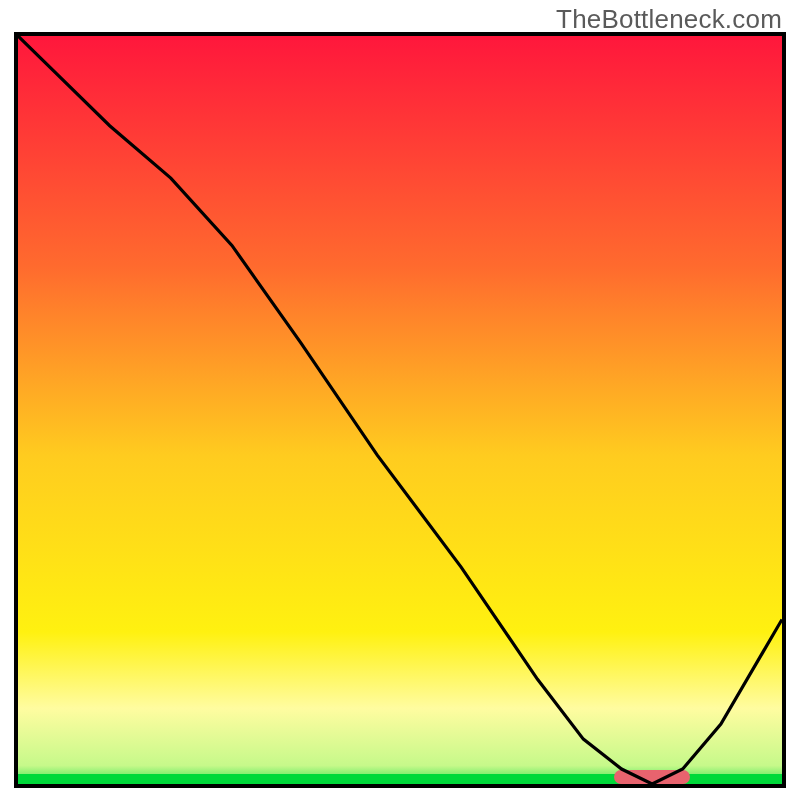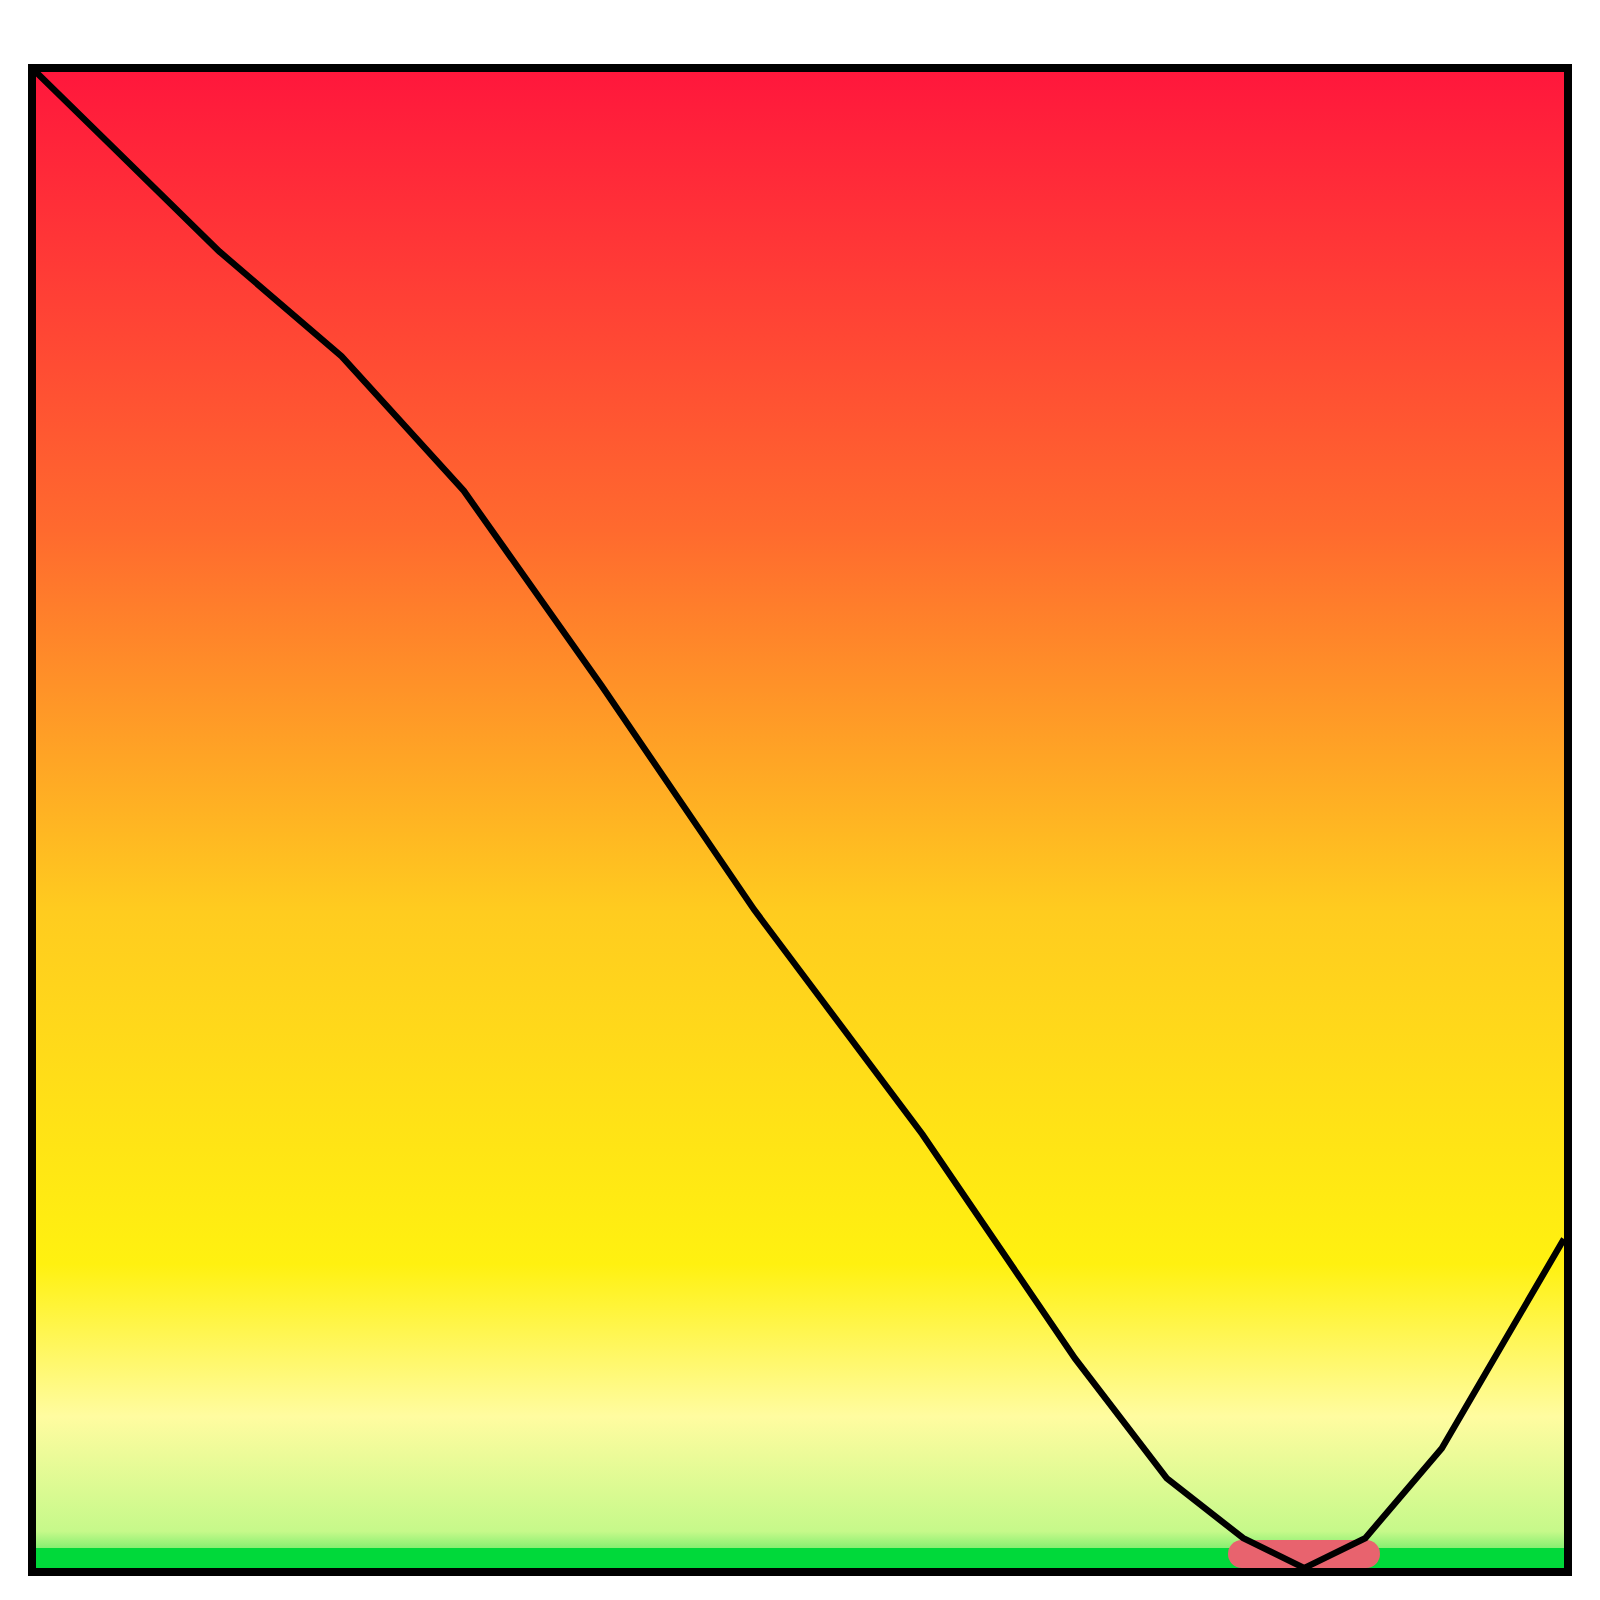--- a/index.html
+++ b/index.html
@@ -58,20 +58,21 @@
     position: absolute;
     inset: 0;
     width: 100%;
     height: 100%;
   }
 </style>
 </head>
 <body>
 
 <div class="wrap">
+  <div class="watermark">TheBottleneck.com</div>
 
   <div class="plot">
 
     <svg class="bg" viewBox="0 0 100 100" preserveAspectRatio="none">
       <defs>
         <linearGradient id="grad" x1="0" y1="0" x2="0" y2="1">
             <stop offset="0%" stop-color="#ff173c"></stop>
             <stop offset="30%" stop-color="#ff6a2e"></stop>
             <stop offset="55.00000000000001%" stop-color="#ffcc1f"></stop>
             <stop offset="78%" stop-color="#fff110"></stop>

